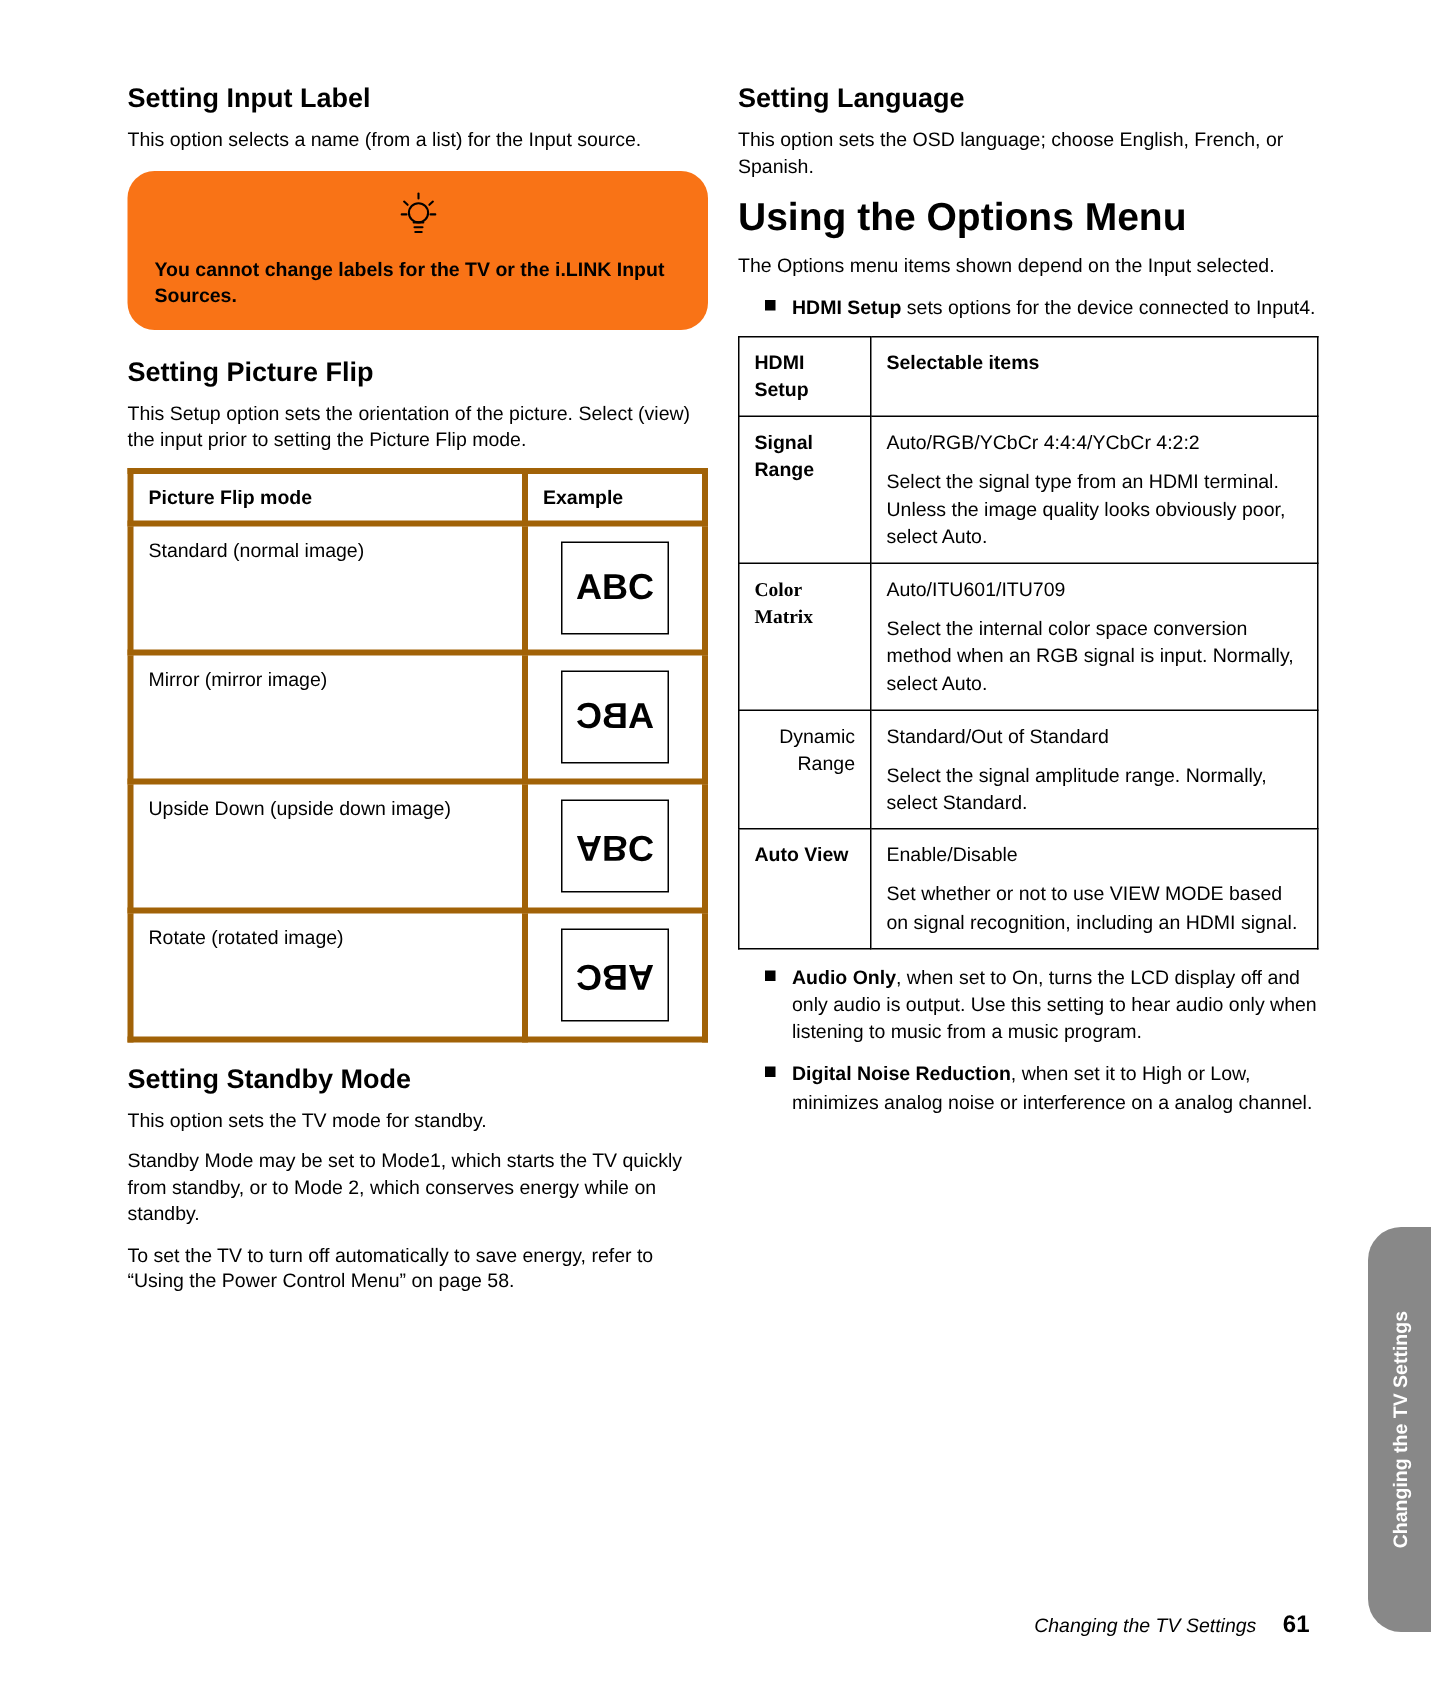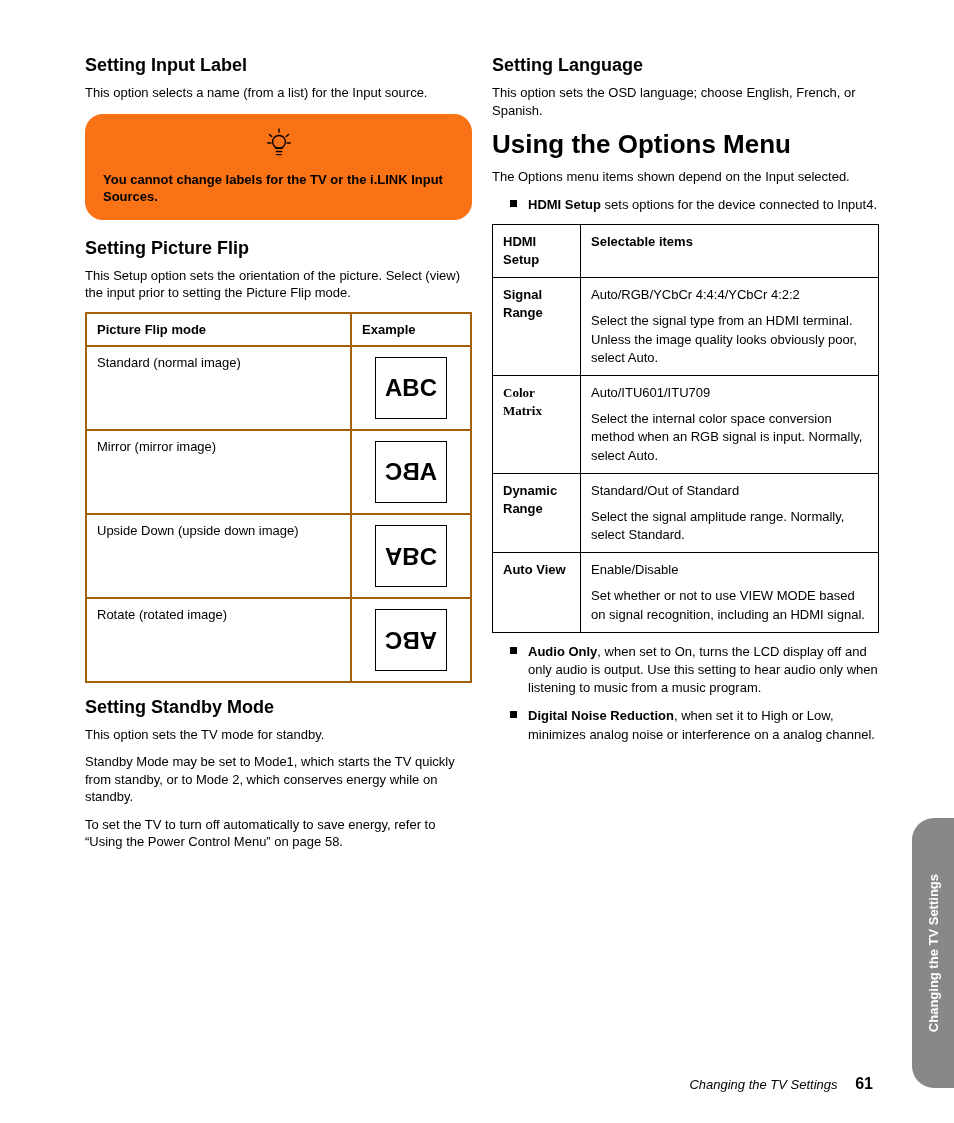--- a/index.html
+++ b/index.html
@@ -26,21 +26,21 @@
   }
   .callout-icon { text-align: center; margin-bottom: 8px; }
   .callout-icon svg { width: 26px; height: 32px; }
   .callout-text { font-weight: bold; font-size: 13px; line-height: 1.35; }
   table.flip {
     border-collapse: collapse;
     width: 100%;
     margin: 10px 0 14px 0;
   }
   table.flip th, table.flip td {
-    border: 2px solid #a16207;
+    border: 4px solid #a16207;
     padding: 8px 10px;
     text-align: left;
     vertical-align: top;
     font-size: 13px;
   }
   table.flip th { font-weight: bold; }
   .example-cell { width: 120px; text-align: center; padding: 8px; }
   .img-box {
     border: 1.5px solid #000;
     width: 72px; height: 62px;
@@ -215,21 +215,21 @@
             </td>
           </tr>
           <tr>
             <td style="font-weight: bold; font-family: Liberation Serif, serif;">Color Matrix</td>
             <td>
               <div class="opts">Auto/ITU601/ITU709</div>
               <div>Select the internal color space conversion method when an RGB signal is input. Normally, select Auto.</div>
             </td>
           </tr>
           <tr>
-            <td style="font-weight: bold;">Dynamic Range</td>
+            <td style="font-weight: normal; text-align: right;">Dynamic Range</td>
             <td>
               <div class="opts">Standard/Out of Standard</div>
               <div>Select the signal amplitude range. Normally, select Standard.</div>
             </td>
           </tr>
           <tr>
             <td style="font-weight: bold;">Auto View</td>
             <td>
               <div class="opts">Enable/Disable</div>
               <div>Set whether or not to use VIEW MODE based on signal recognition, including an HDMI signal.</div>

